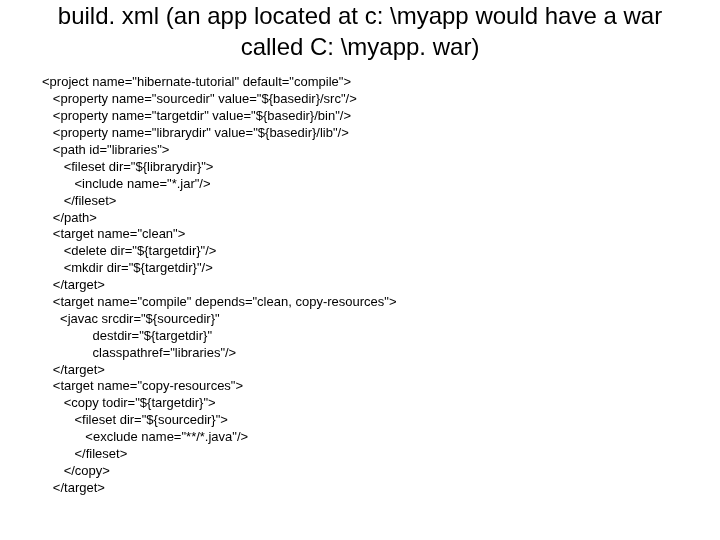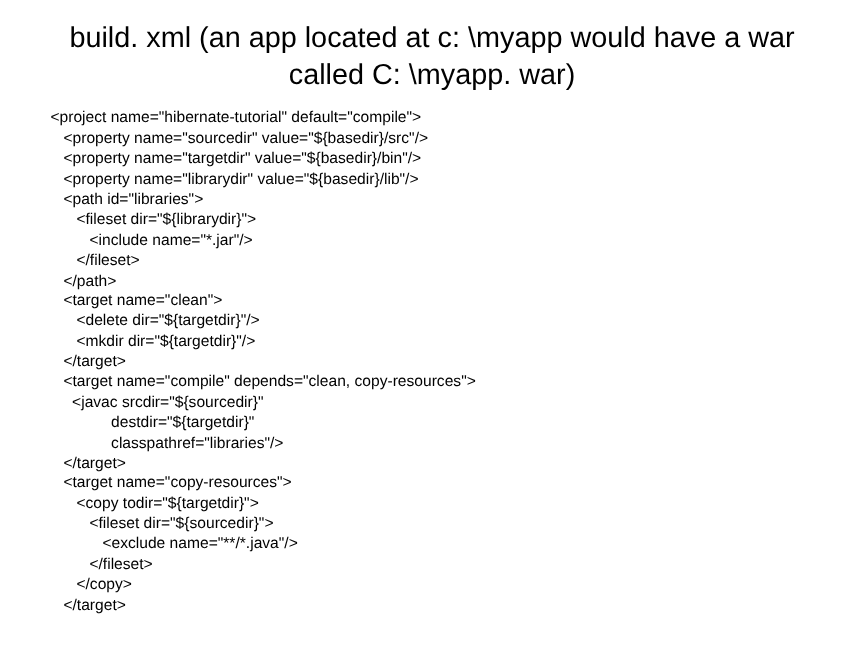--- a/index.html
+++ b/index.html
@@ -7,21 +7,21 @@
       width: 720px;
       height: 540px;
       background: #ffffff;
       font-family: Arial, Helvetica, sans-serif;
       overflow: hidden;
     }
     .title {
       font-size: 24px;
       font-weight: normal;
       text-align: center;
-      padding: 16px 40px 8px 40px;
+      padding: 0 40px 8px 40px;
       line-height: 1.3;
       color: #000;
     }
     .code-block {
       padding: 4px 42px 0 42px;
       font-family: Arial, Helvetica, sans-serif;
       font-size: 13px;
       line-height: 1.3;
       color: #000;
       white-space: pre;

